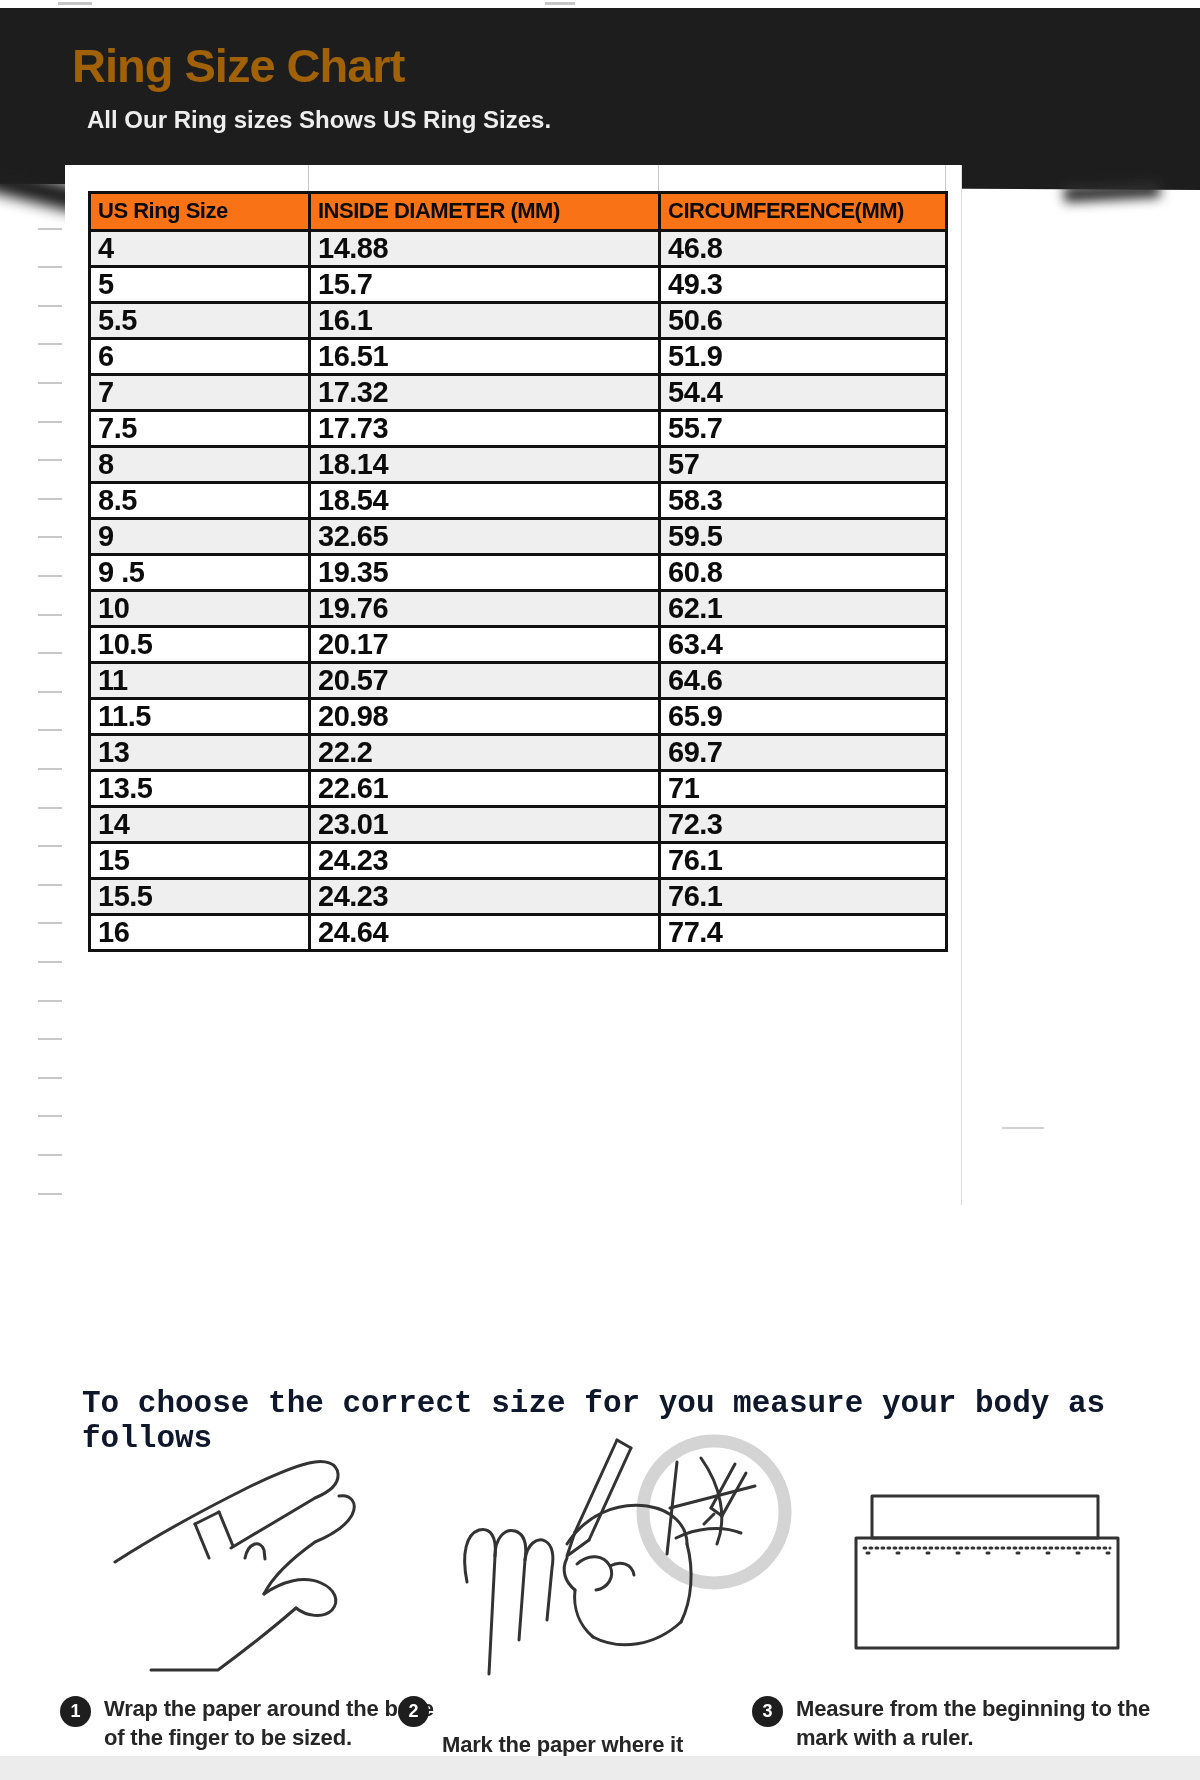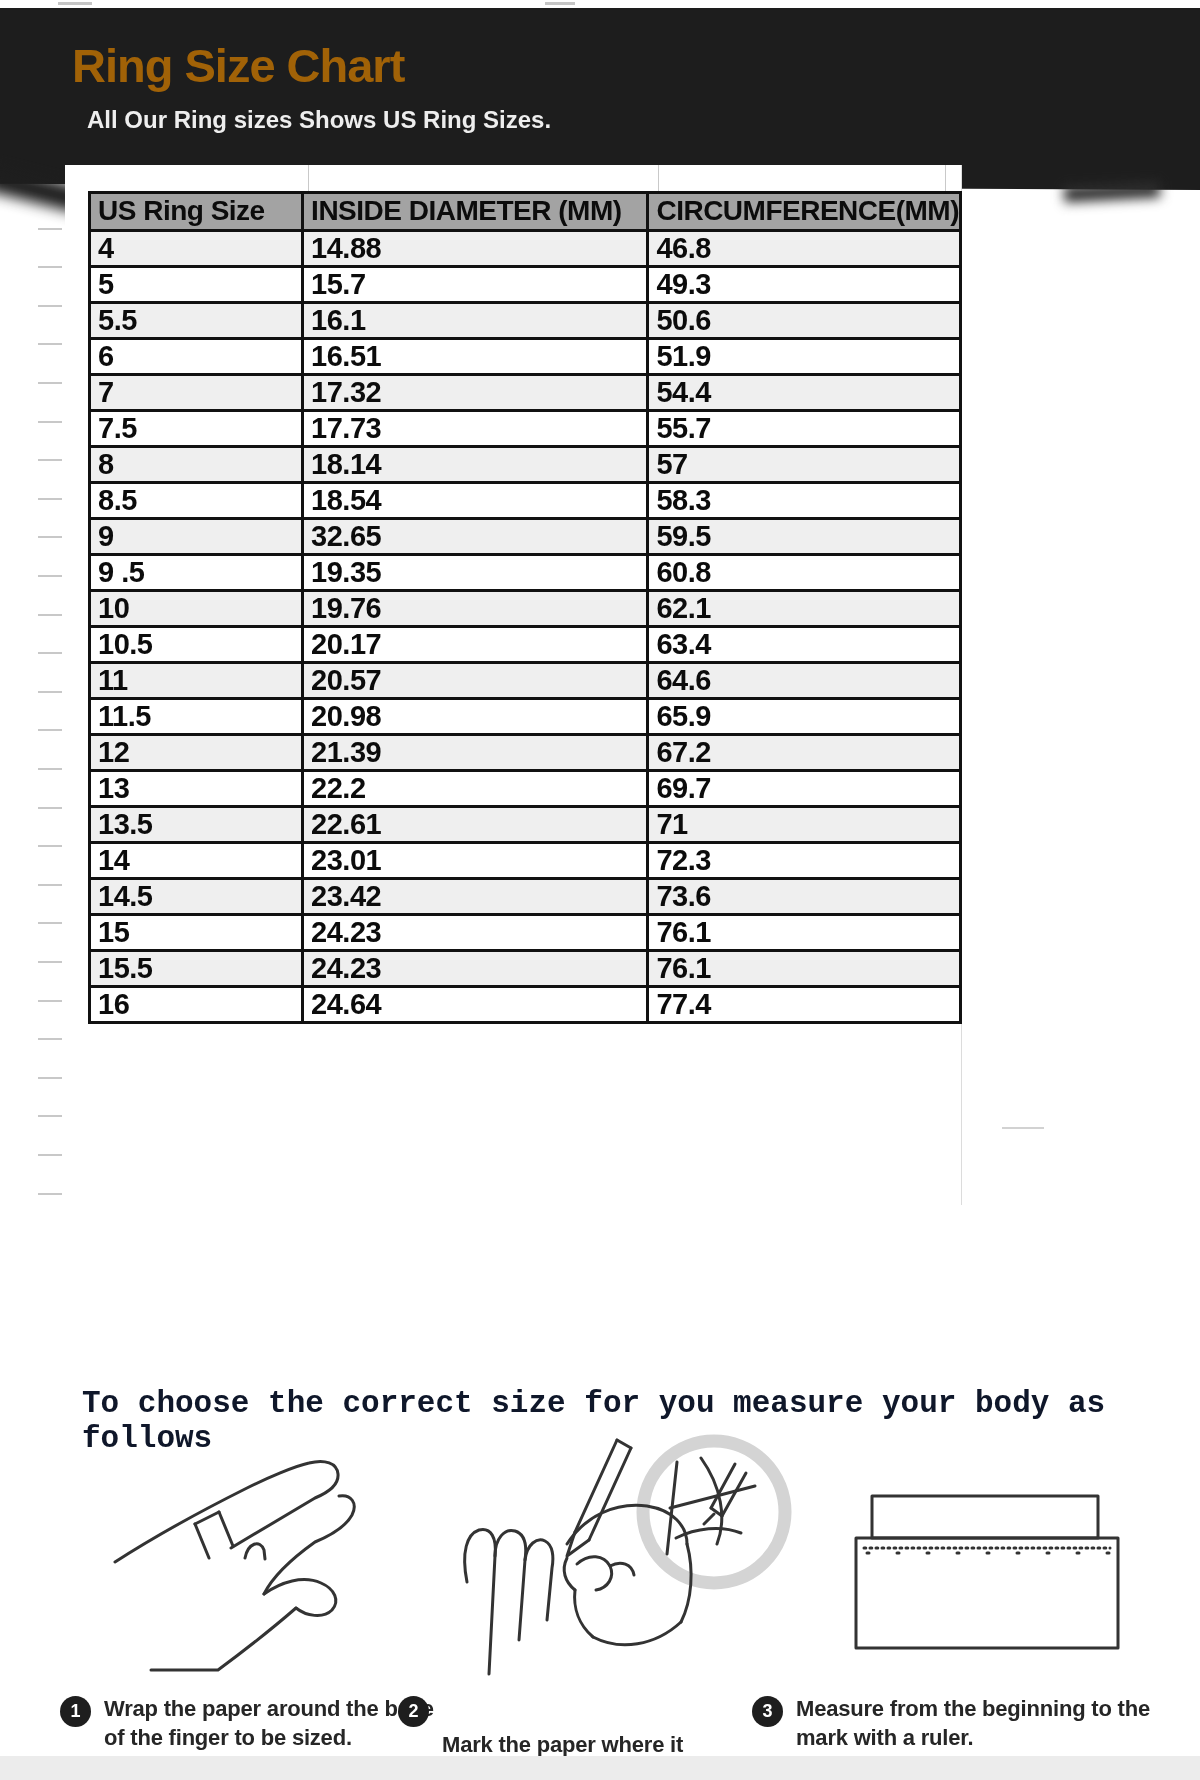--- a/index.html
+++ b/index.html
@@ -23,21 +23,21 @@
 
   
   .panel { position:absolute; left:65px; top:165px; width:897px; height:1040px; background:#fff; z-index:2; }
   .gapline { position:absolute; top:0; width:1px; height:26px; background:#c9c9c9; }
   .panel-rightline { position:absolute; left:896px; top:0; width:1px; height:100%; background:#dcdcdc; }
 
   
   table.sizes { position:absolute; left:23px; top:26px; border-collapse:collapse; table-layout:fixed; }
   table.sizes th, table.sizes td { border:3px solid #111; text-align:left; vertical-align:middle;
           padding:0 0 0 7px; font-weight:bold; color:#0c0c0c; letter-spacing:-0.5px; overflow:hidden; white-space:nowrap; }
-  table.sizes th { height:37.5px; font-size:28px; background:#a3a3a3; }
+  table.sizes th { height:37.5px; font-size:22px; background:#f97316; }
   table.sizes td { height:35.6px; font-size:29px; background:#fff; }
   table.sizes tbody tr:nth-child(odd) td { background:#efefef; }
 
   
   .row-ticks { position:absolute; left:38px; top:191px; width:24px; height:1008px; z-index:2;
           background:repeating-linear-gradient(to bottom, transparent 0px, transparent 36.6px, #c8c8c8 36.6px, #c8c8c8 38.6px); }
   .stray-dash { position:absolute; left:1002px; top:1127px; width:42px; height:2px; background:#d2d2d2; }
 
   
   .instr-heading { position:absolute; left:82px; top:1386px; font-size:31px; font-weight:bold; color:#0f172a;font-family:Liberation Mono, monospace; }
@@ -152,43 +152,33 @@
             <td>11</td>
             <td>20.57</td>
             <td>64.6</td>
           </tr>
           <tr>
             <td>11.5</td>
             <td>20.98</td>
             <td>65.9</td>
           </tr>
           <tr>
-            <td>12</td>
-            <td>21.39</td>
-            <td>67.2</td>
-          </tr>
-          <tr>
             <td>13</td>
             <td>22.2</td>
             <td>69.7</td>
           </tr>
           <tr>
             <td>13.5</td>
             <td>22.61</td>
             <td>71</td>
           </tr>
           <tr>
             <td>14</td>
             <td>23.01</td>
             <td>72.3</td>
-          </tr>
-          <tr>
-            <td>14.5</td>
-            <td>23.42</td>
-            <td>73.6</td>
           </tr>
           <tr>
             <td>15</td>
             <td>24.23</td>
             <td>76.1</td>
           </tr>
           <tr>
             <td>15.5</td>
             <td>24.23</td>
             <td>76.1</td>

